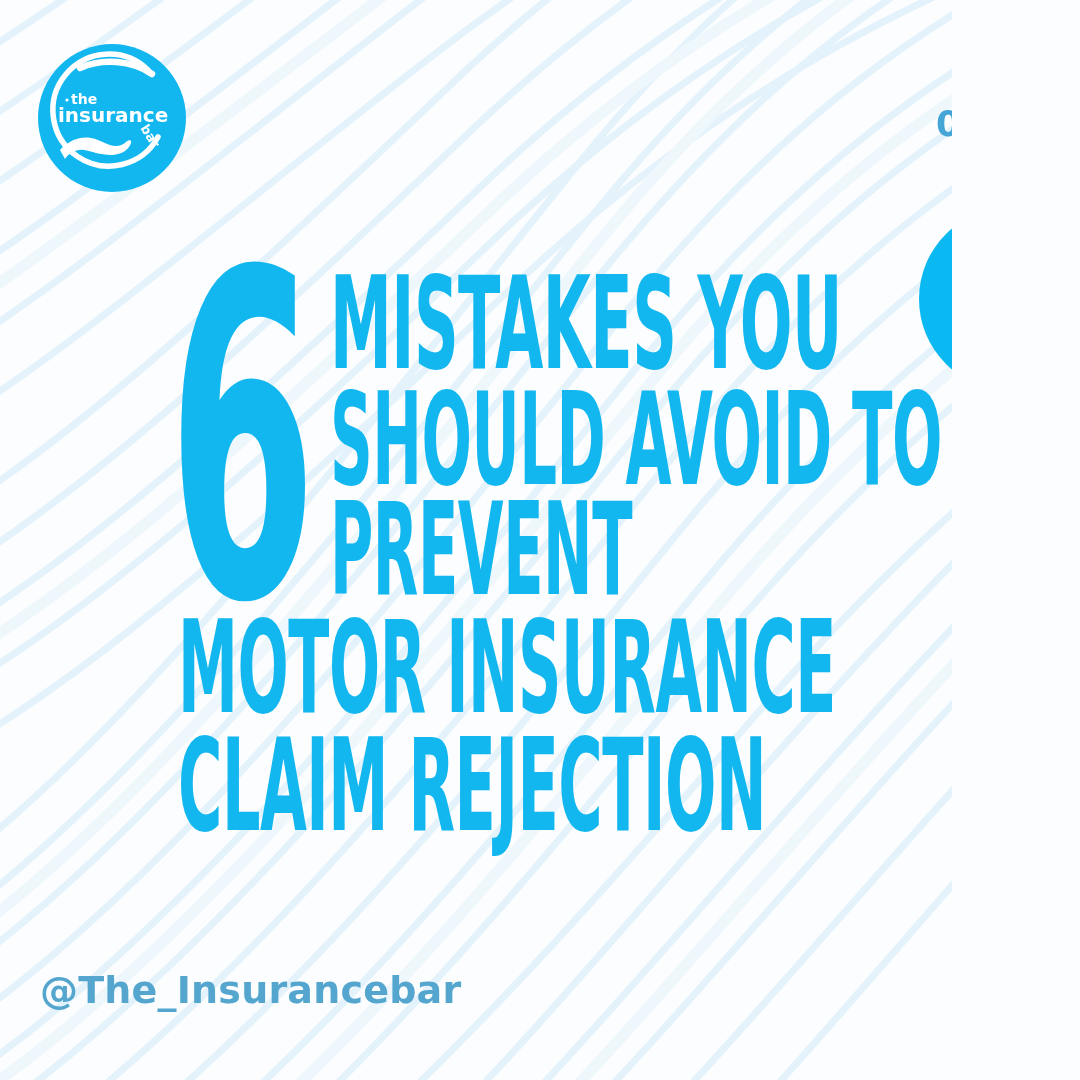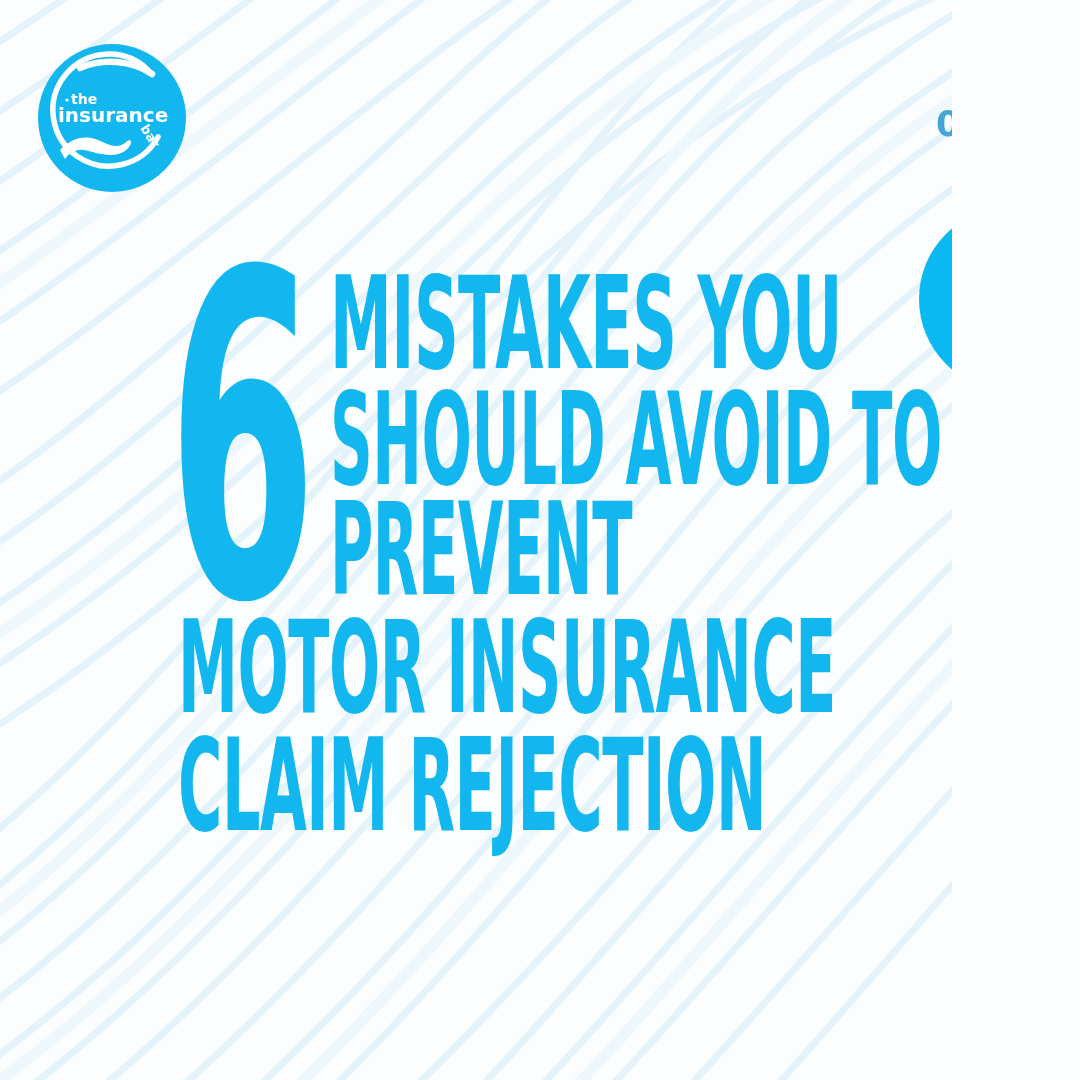--- a/index.html
+++ b/index.html
@@ -197,14 +197,15 @@
 
     <text class="hl-text" x="330" y="484" font-size="128" textLength="612" lengthAdjust="spacingAndGlyphs">SHOULD AVOID TO</text>
 
     <text class="hl-text" x="330" y="594" font-size="128" textLength="302" lengthAdjust="spacingAndGlyphs">PREVENT</text>
 
     <text class="hl-text" x="178" y="712" font-size="128" textLength="658" lengthAdjust="spacingAndGlyphs">MOTOR INSURANCE</text>
 
     <text class="hl-text" x="178" y="830" font-size="128" textLength="588" lengthAdjust="spacingAndGlyphs">CLAIM REJECTION</text>
   </svg>
 
+  <div id="handle">@The_Insurancebar</div>
 
 </div>
 
 </body></html>

